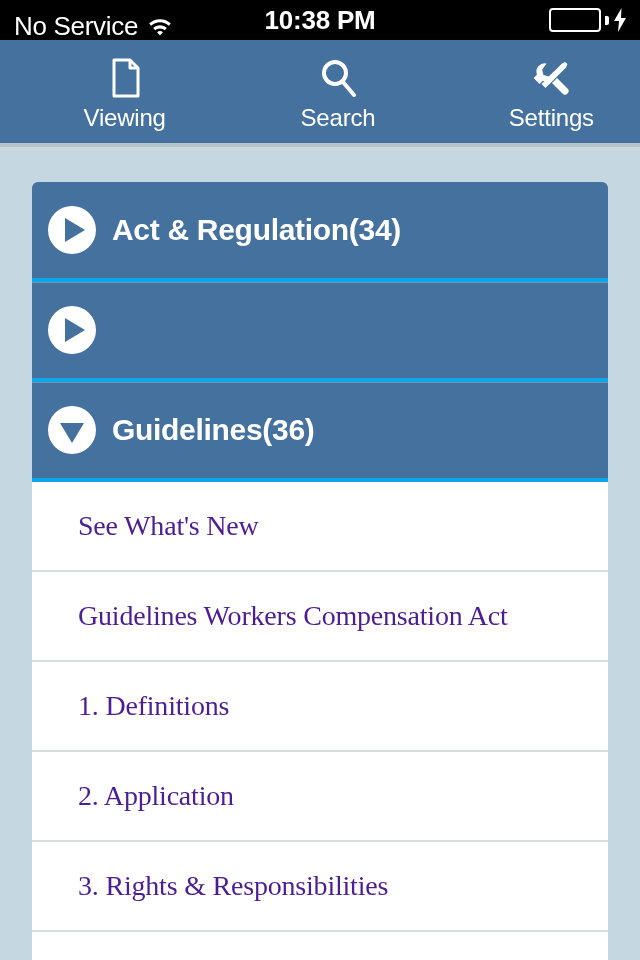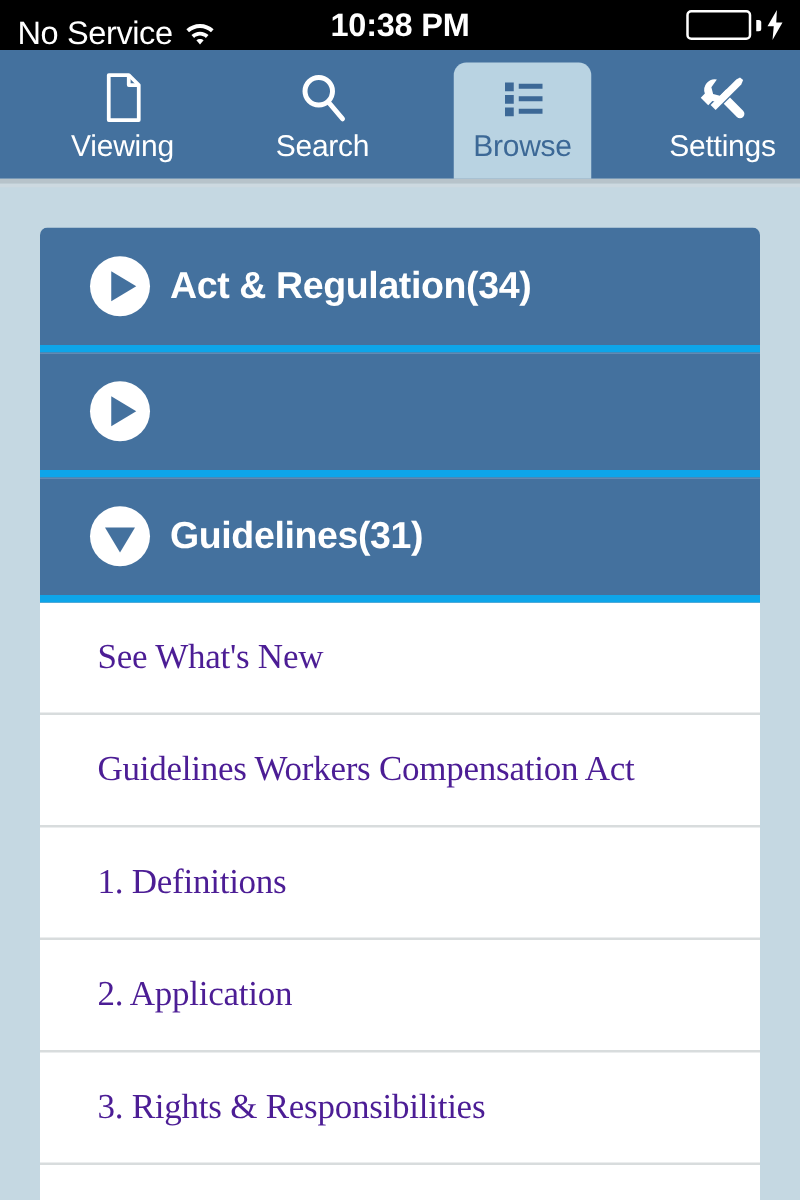--- a/index.html
+++ b/index.html
@@ -56,22 +56,22 @@
   .tab.selected .tab-label { color:#3c6896; }
 
   
   .content { position:absolute; top:150px; left:0; width:640px; height:810px; background:#c5d8e2; }
   .card {
     position:absolute; top:32px; left:32px; width:576px;
     border-radius:6px 6px 0 0; overflow:hidden;
   }
   .group-header {
     position:relative; height:100px; background:#44719e;
-    display:flex; align-items:center; padding-left:40px;
-    border-bottom:6px solid #0ea5e9;
+    display:flex; align-items:center; padding-left:16px;
+    border-bottom:4px solid #0ea5e9;
     box-shadow: inset 0 1px 0 #6c93ba;
   }
   .group-header:first-child { box-shadow:none; }
   .disc {
     width:48px; height:48px; border-radius:50%; background:#fff;
     flex:0 0 48px; position:relative; margin-right:16px;
   }
   .disc .tri-right {
     position:absolute; left:17px; top:12px;
     width:0; height:0;
@@ -145,34 +145,20 @@
       <div class="tab">
         <span class="tab-ico">
           <svg width="48" height="48" viewBox="0 0 48 48">
             <circle cx="21" cy="19" r="11" fill="none" stroke="#fff" stroke-width="4"></circle>
             <path d="M29 28l11 13" fill="none" stroke="#fff" stroke-width="4" stroke-linecap="round"></path>
           </svg>
         </span>
         <span class="tab-label">Search</span>
       </div>
 
-      <div class="tab selected">
-        <span class="tab-panel"></span>
-        <span class="tab-ico">
-          <svg width="48" height="48" viewBox="0 0 48 48">
-            <rect x="10" y="12" width="7" height="7" fill="#3c6896"></rect>
-            <rect x="10" y="22" width="7" height="7" fill="#3c6896"></rect>
-            <rect x="10" y="32" width="7" height="7" fill="#3c6896"></rect>
-            <rect x="21" y="13" width="19" height="4" fill="#3c6896"></rect>
-            <rect x="21" y="23" width="19" height="4" fill="#3c6896"></rect>
-            <rect x="21" y="33" width="19" height="4" fill="#3c6896"></rect>
-          </svg>
-        </span>
-        <span class="tab-label">Browse</span>
-      </div>
 
       <div class="tab">
         <span class="tab-ico">
           <svg width="48" height="48" viewBox="0 0 48 48">
             <path d="M19.5 9.5a8.5 8.5 0 00-9.6 11.3l-3.3 3.3 6 6 3.3-3.3a8.5 8.5 0 0011.3-9.6l-5.3 5.3-5.4-1.4-1.4-5.4z" fill="#fff"></path>
             <path d="M38 8l-3 1.5-20.5 20.5 4 4L39 13.5 40.5 10z" fill="#fff"></path>
             <path d="M30 24l10.5 10.5a3.5 3.5 0 01-5 5L25 29z" fill="#fff"></path>
           </svg>
         </span>
         <span class="tab-label">Settings</span>
@@ -196,21 +182,21 @@
       <div class="group-header">
         <span class="disc">
             <span class="tri-right"></span>
           </span>
       </div>
 
       <div class="group-header">
         <span class="disc">
             <span class="tri-down"></span>
           </span>
-        <span class="group-title">Guidelines(31)</span>
+        <span class="group-title">Guidelines(36)</span>
       </div>
 
       <div class="list">
         <div class="list-item">See What's New</div>
         <div class="list-item">Guidelines Workers Compensation Act</div>
         <div class="list-item">1. Definitions</div>
         <div class="list-item">2. Application</div>
         <div class="list-item">3. Rights &amp; Responsibilities</div>
         <div class="list-item partial"></div>
       </div>

